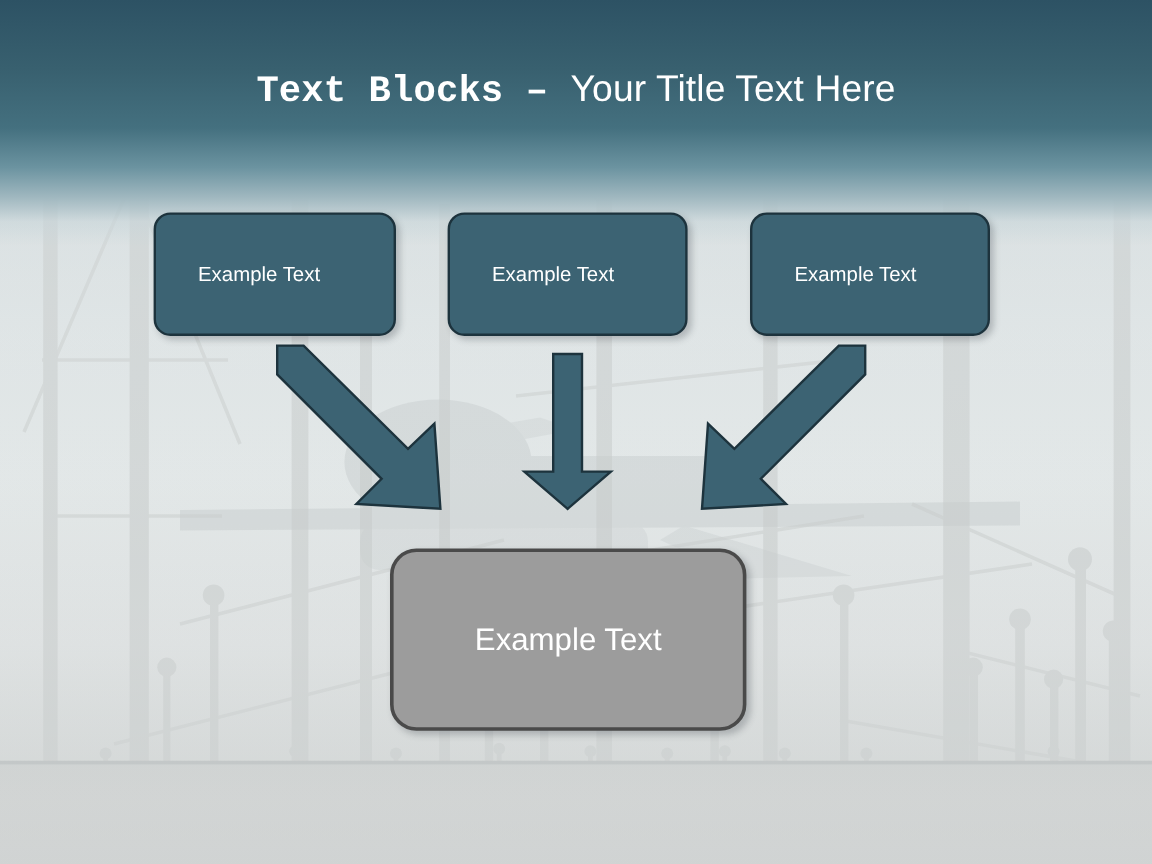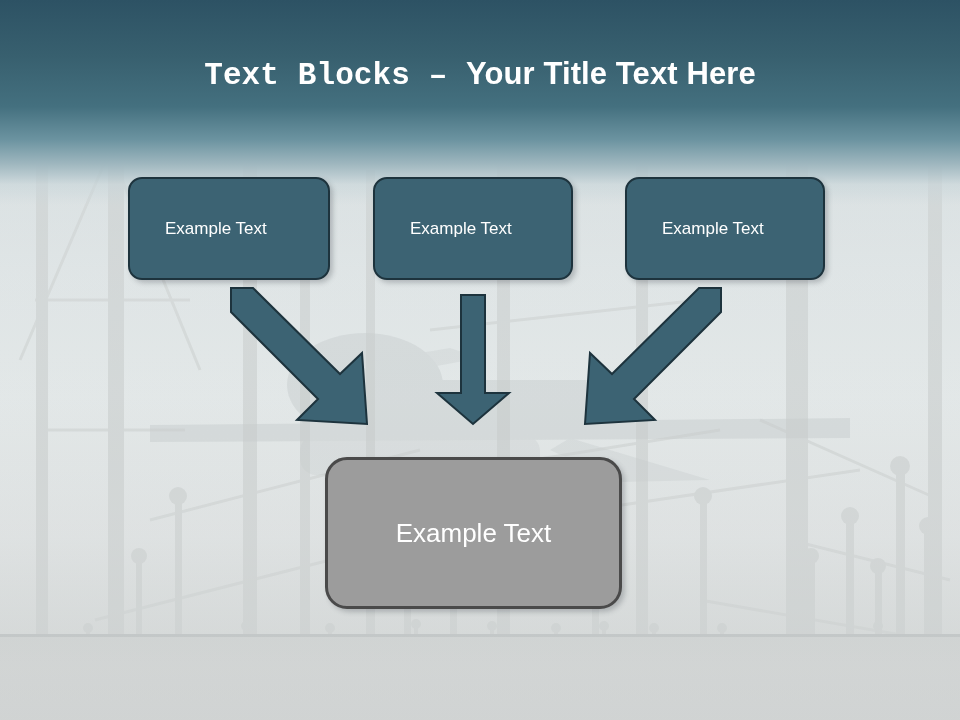--- a/index.html
+++ b/index.html
@@ -105,21 +105,21 @@
     right: 0;
     top: 54px;
     text-align: center;
     color: #ffffff;
     font-size: 31px;
     line-height: 40px;
     letter-spacing: 0.1px;
     white-space: nowrap;
   }
   .slide-title .t-bold { font-weight: bold; font-family: Liberation Mono, monospace; }
-  .slide-title .t-reg  { font-weight: bold; }
+  .slide-title .t-reg  { font-weight: normal; }
 
   
   .shapes {
     position: absolute;
     inset: 0;
     padding-left: 11px;
   }
 
   
   .block {

